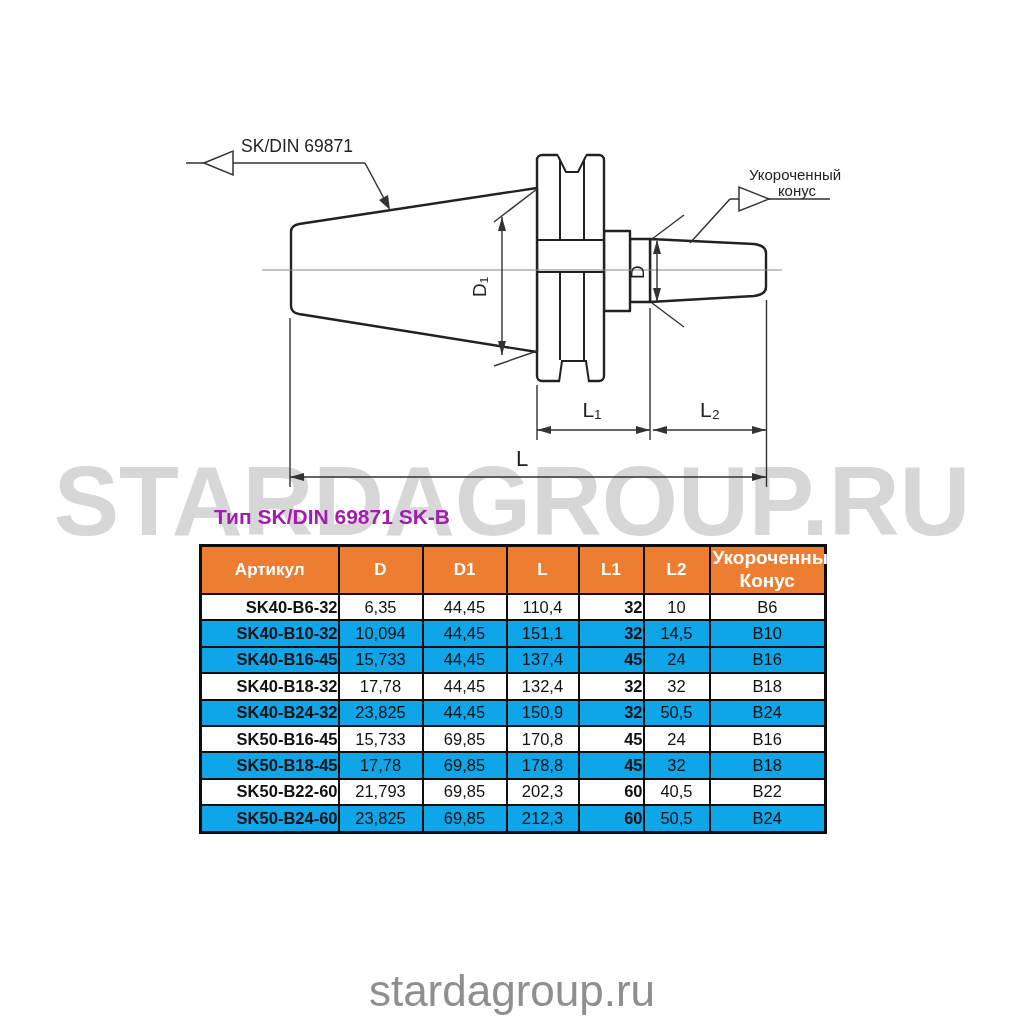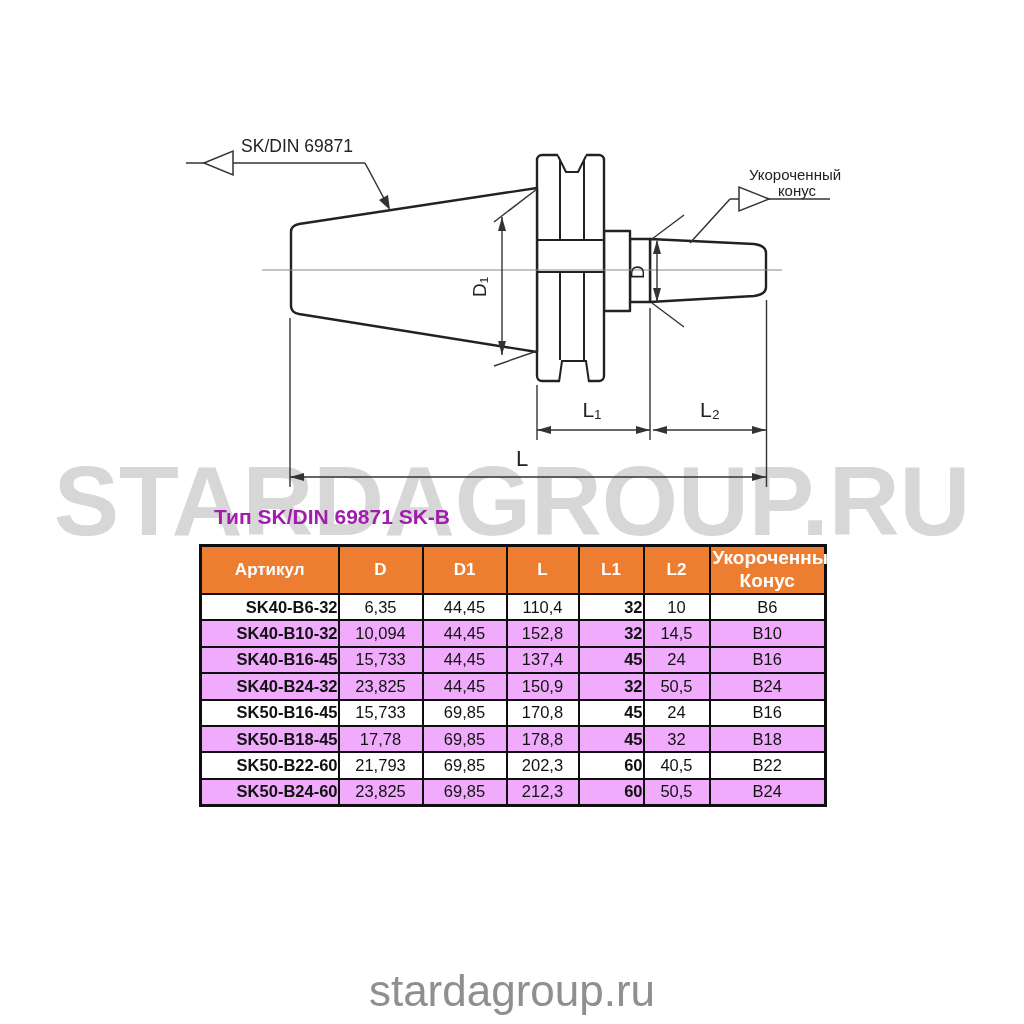--- a/index.html
+++ b/index.html
@@ -14,21 +14,21 @@
   .section-title{position:absolute;left:214px;top:505px;font-size:21px;font-weight:bold;
         color:#a21caf;z-index:3;}
   .tablewrap{position:absolute;left:199px;top:544px;z-index:3;}
   table.spec{border-collapse:collapse;table-layout:fixed;width:625px;border:3px solid #0e0e0e;
         background:#fff;}
   table.spec th{background:#ED7D31;color:#fff;border:2px solid #0e0e0e;font-size:17px;
         font-weight:bold;height:46px;text-align:center;vertical-align:middle;padding:0 2px;}
   table.spec th.small{font-size:19px;line-height:1.2;}
   table.spec td{border:2px solid #0e0e0e;font-size:16.5px;text-align:center;height:24.4px;
         color:#111;padding:0;vertical-align:middle;}
-  table.spec tr.alt td{background:#f0abfc;}
+  table.spec tr.alt td{background:#0ea5e9;}
   table.spec td.b{font-weight:bold;text-align:right;}
   svg text{font-family:"Liberation Sans","DejaVu Sans",sans-serif;fill:#222;}
 </style>
 </head>
 <body>
 
 <div class="page">
 
   <div class="wm-large">STARDAGROUP.RU</div>
 
@@ -167,34 +167,43 @@
             <td>44,45</td>
             <td>110,4</td>
             <td class="b">32</td>
             <td>10</td>
             <td>B6</td>
           </tr>
           <tr class="alt">
             <td class="b">SK40-B10-32</td>
             <td>10,094</td>
             <td>44,45</td>
-            <td>152,8</td>
+            <td>151,1</td>
             <td class="b">32</td>
             <td>14,5</td>
             <td>B10</td>
           </tr>
           <tr class="alt">
             <td class="b">SK40-B16-45</td>
             <td>15,733</td>
             <td>44,45</td>
             <td>137,4</td>
             <td class="b">45</td>
             <td>24</td>
             <td>B16</td>
           </tr>
+          <tr>
+            <td class="b">SK40-B18-32</td>
+            <td>17,78</td>
+            <td>44,45</td>
+            <td>132,4</td>
+            <td class="b">32</td>
+            <td>32</td>
+            <td>B18</td>
+          </tr>
           <tr class="alt">
             <td class="b">SK40-B24-32</td>
             <td>23,825</td>
             <td>44,45</td>
             <td>150,9</td>
             <td class="b">32</td>
             <td>50,5</td>
             <td>B24</td>
           </tr>
           <tr>

